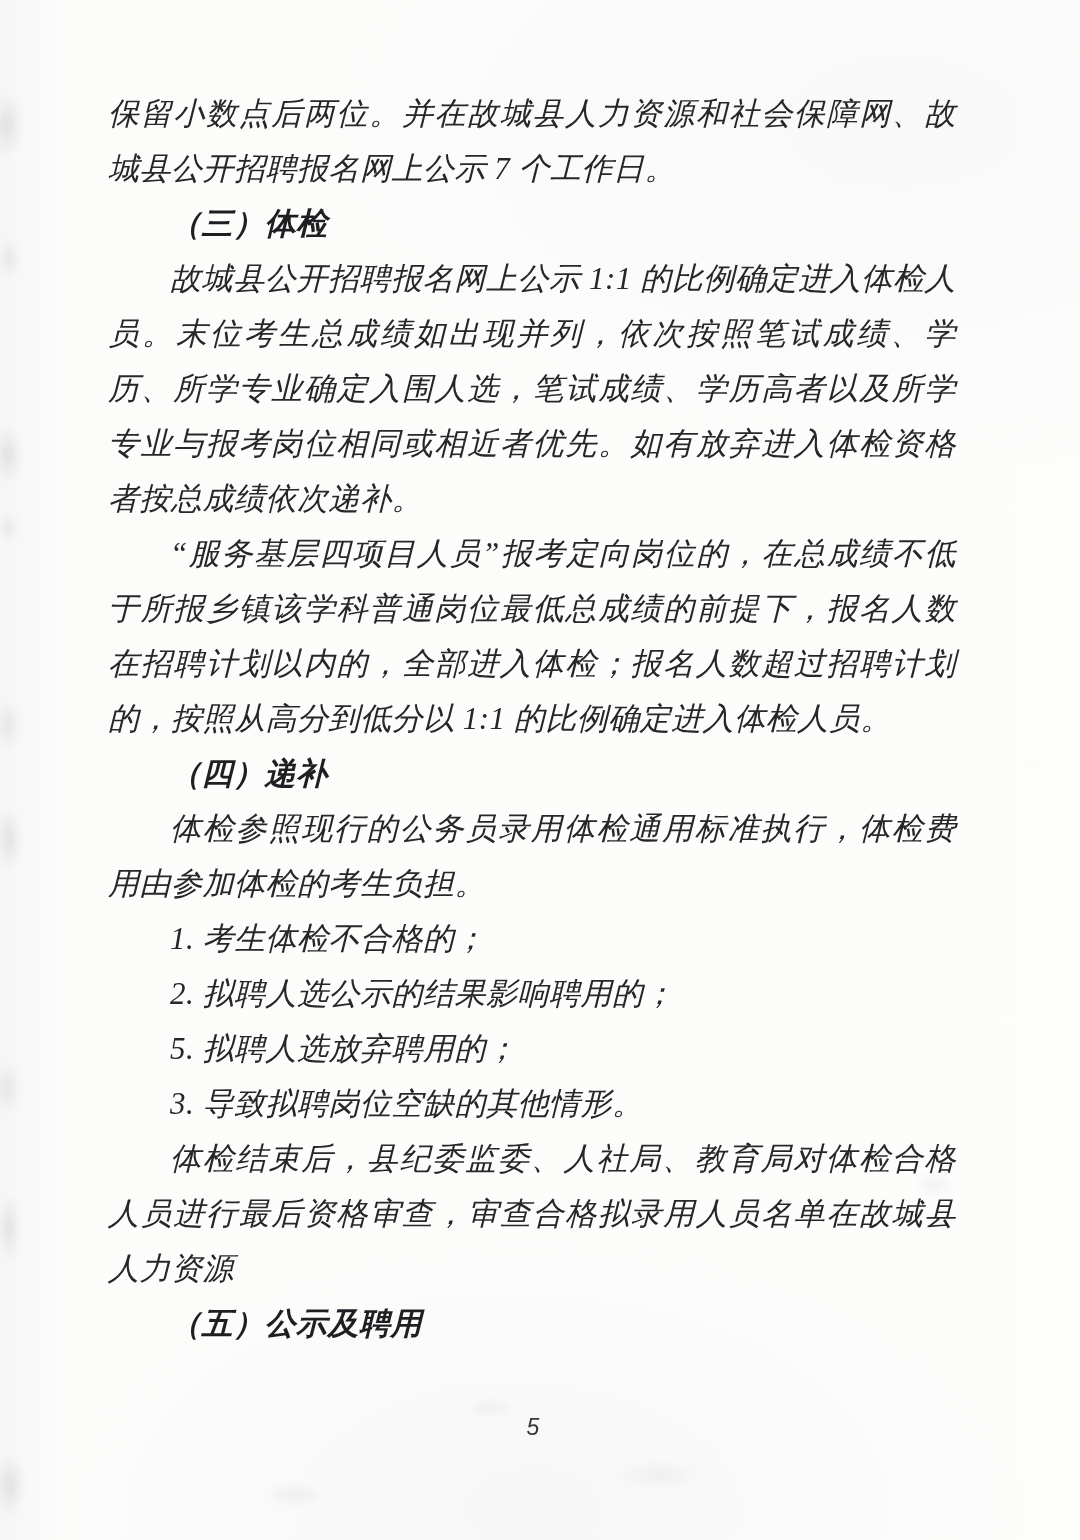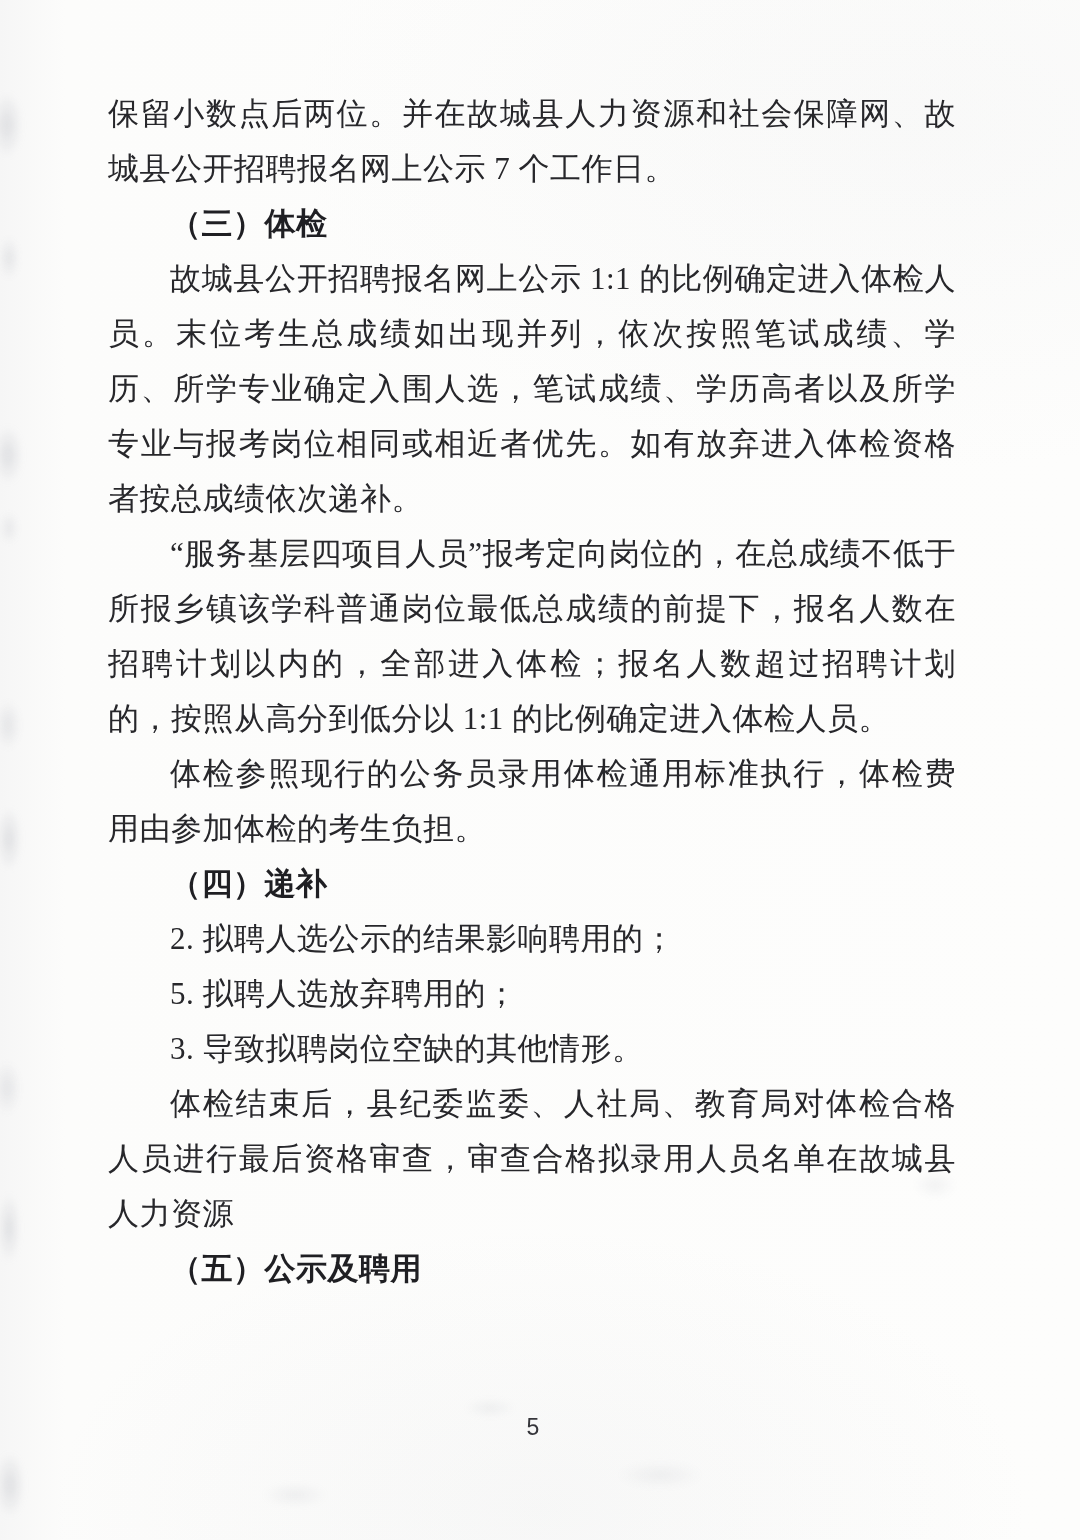--- a/index.html
+++ b/index.html
@@ -11,20 +11,21 @@
     position: relative;
     width: 1080px;
     height: 1540px;
     margin: 0 auto;
     background:
       radial-gradient(ellipse 900px 500px at 85% 8%, rgba(210,212,216,0.10), transparent 70%),
       radial-gradient(ellipse 700px 400px at 50% 98%, rgba(205,207,212,0.12), transparent 70%),
       linear-gradient(90deg, #f6f6f6 0%, #fcfcfb 6%, #fdfdfc 100%);
     overflow: hidden;
     font-family: "Liberation Serif", "DejaVu Serif", serif;
+    font-style: italic;
   }
   
   .artifact {
     position: absolute;
     border-radius: 50%;
     background: radial-gradient(closest-side, rgba(168,171,180,0.30), rgba(168,171,180,0.0) 72%);
     filter: blur(3px);
     pointer-events: none;
   }
   .a1  { left:-14px; top:  80px; width:42px; height:90px; }
@@ -93,22 +94,23 @@
     <div class="artifact a11"></div>
     <div class="artifact a12"></div>
     <div class="artifact a13"></div>
   </div>
 
   <div class="doc-body" id="doc-body">
       <div class="block body">保留小数点后两位。并在故城县人力资源和社会保障网、故城县公开招聘报名网上公示 7 个工作日。</div>
       <div class="block heading indent">（三）体检</div>
       <div class="block body indent">故城县公开招聘报名网上公示 1:1 的比例确定进入体检人员。末位考生总成绩如出现并列，依次按照笔试成绩、学历、所学专业确定入围人选，笔试成绩、学历高者以及所学专业与报考岗位相同或相近者优先。如有放弃进入体检资格者按总成绩依次递补。</div>
       <div class="block body indent">“服务基层四项目人员”报考定向岗位的，在总成绩不低于所报乡镇该学科普通岗位最低总成绩的前提下，报名人数在招聘计划以内的，全部进入体检；报名人数超过招聘计划的，按照从高分到低分以 1:1 的比例确定进入体检人员。</div>
+      <div class="block heading indent">（四）递补</div>
       <div class="block body indent">体检参照现行的公务员录用体检通用标准执行，体检费用由参加体检的考生负担。</div>
-      <div class="block heading indent">（四）递补</div>
+      <div class="block list-item indent">1. 考生体检不合格的；</div>
       <div class="block list-item indent">2. 拟聘人选公示的结果影响聘用的；</div>
       <div class="block list-item indent">5. 拟聘人选放弃聘用的；</div>
       <div class="block list-item indent">3. 导致拟聘岗位空缺的其他情形。</div>
       <div class="block body indent">体检结束后，县纪委监委、人社局、教育局对体检合格人员进行最后资格审查，审查合格拟录用人员名单在故城县人力资源</div>
       <div class="block heading indent">（五）公示及聘用</div>
     </div>
 
   <div class="page-number">5</div>
 
 </div>

